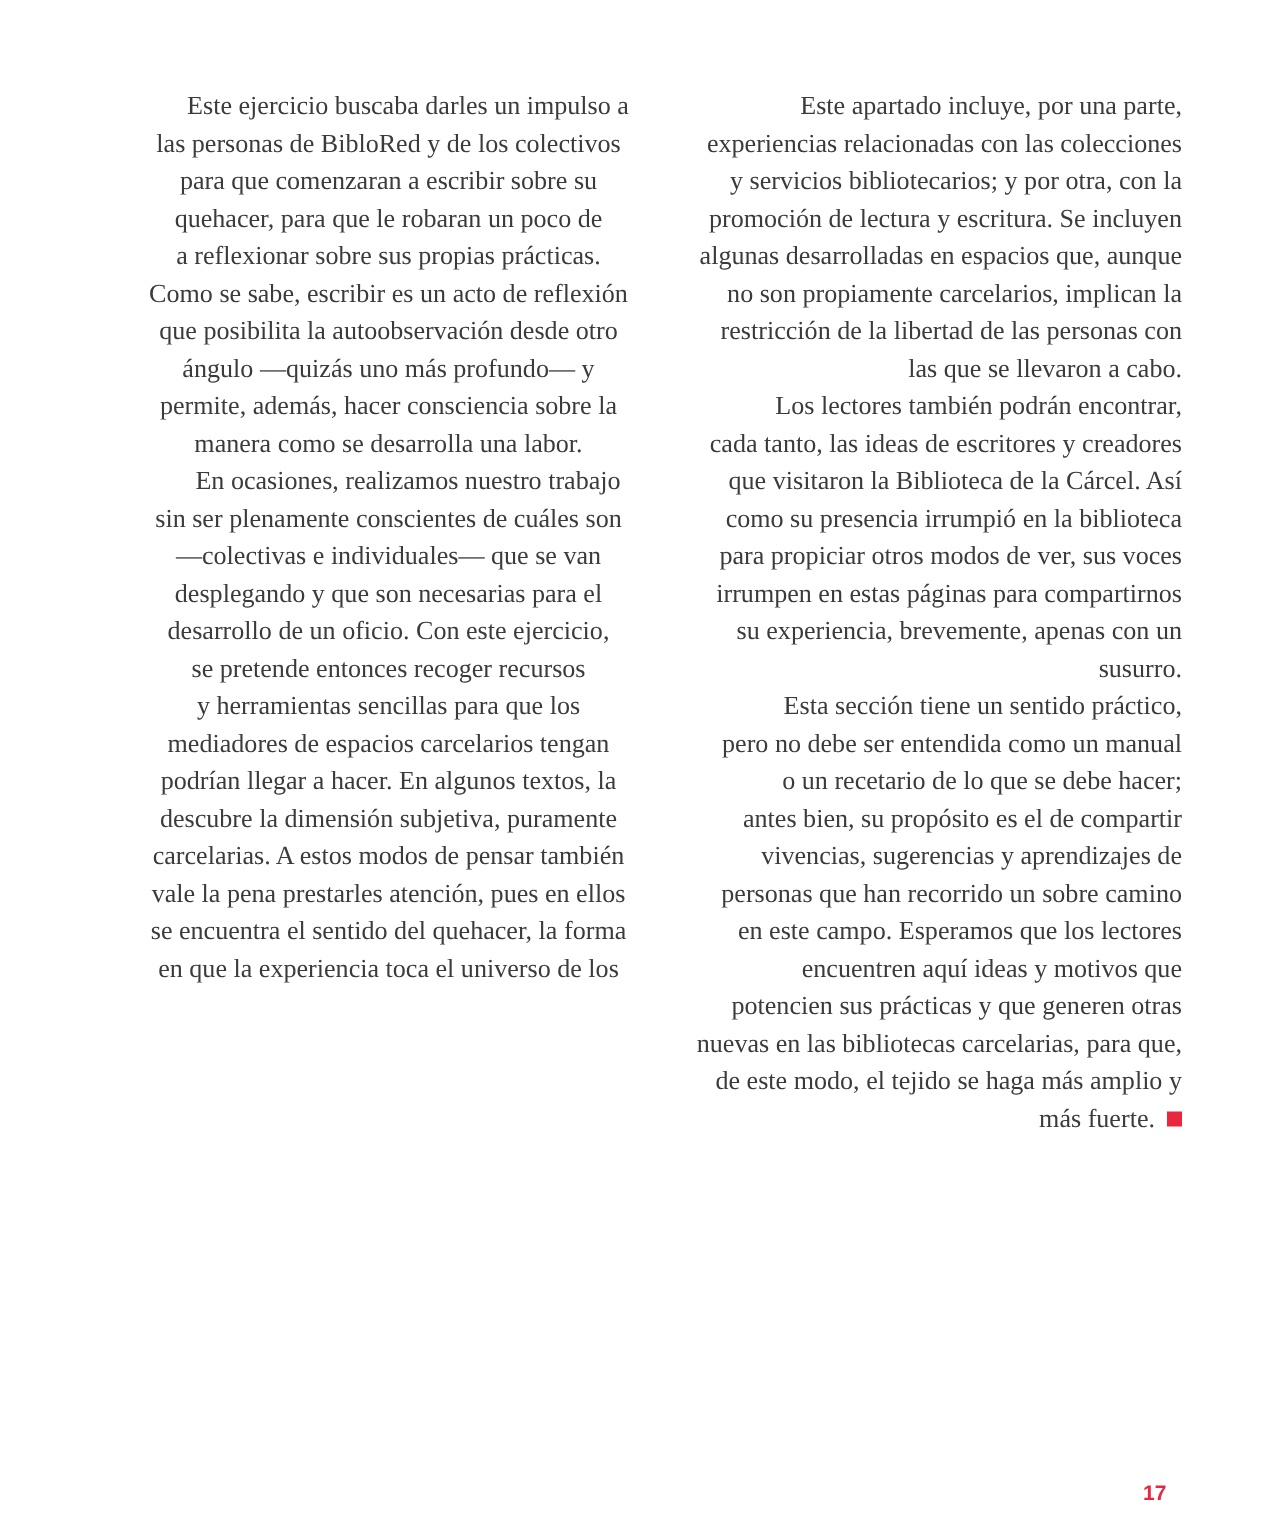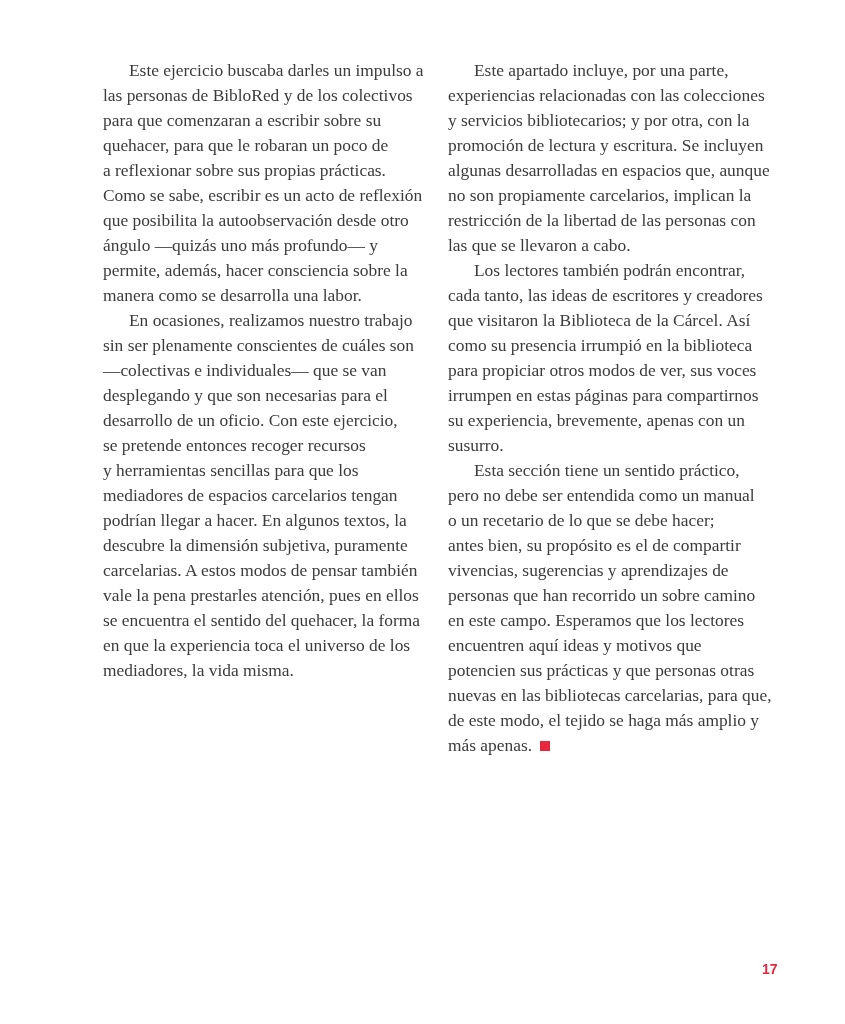--- a/index.html
+++ b/index.html
@@ -15,40 +15,40 @@
     }
     .column {
       position: absolute;
       top: 58px;
       width: 340px;
       font-family: "Liberation Serif", "DejaVu Serif", serif;
       font-size: 17.4px;
       line-height: 25px;
       color: #3b3b3b;
     }
-    .col-left { left: 103px; }
-    .col-right { left: 448px; }
+    .col-left { left: 89px; text-align: center; }
+    .col-right { left: 448px; text-align: right; }
     .line {
       display: block;
       white-space: nowrap;
       height: 25px;
     }
     .indent { padding-left: 26px; }
     .end-mark {
       display: inline-block;
       width: 10px;
       height: 10px;
       background: #e8273f;
       margin-left: 8px;
       vertical-align: 0px;
     }
     .page-number {
       position: absolute;
       left: 762px;
-      top: 961px;
+      top: 987px;
       font-family: "Liberation Sans", "DejaVu Sans", sans-serif;
       font-weight: bold;
       font-size: 14px;
       color: #e8273f;
     }
   </style>
 </head>
 <body>
 
 <div class="column col-left">
@@ -72,21 +72,20 @@
     <span class="line">desarrollo de un oficio. Con este ejercicio,</span>
     <span class="line">se pretende entonces recoger recursos</span>
     <span class="line">y herramientas sencillas para que los</span>
     <span class="line">mediadores de espacios carcelarios tengan</span>
     <span class="line">podrían llegar a hacer. En algunos textos, la</span>
     <span class="line">descubre la dimensión subjetiva, puramente</span>
     <span class="line">carcelarias. A estos modos de pensar también</span>
     <span class="line">vale la pena prestarles atención, pues en ellos</span>
     <span class="line">se encuentra el sentido del quehacer, la forma</span>
     <span class="line">en que la experiencia toca el universo de los</span>
-    <span class="line">mediadores, la vida misma.</span>
   </div>
 </div>
 
 <div class="column col-right">
   <div class="paragraph">
     <span class="line indent">Este apartado incluye, por una parte,</span>
     <span class="line">experiencias relacionadas con las colecciones</span>
     <span class="line">y servicios bibliotecarios; y por otra, con la</span>
     <span class="line">promoción de lectura y escritura. Se incluyen</span>
     <span class="line">algunas desarrolladas en espacios que, aunque</span>
@@ -106,20 +105,20 @@
   </div>
   <div class="paragraph">
     <span class="line indent">Esta sección tiene un sentido práctico,</span>
     <span class="line">pero no debe ser entendida como un manual</span>
     <span class="line">o un recetario de lo que se debe hacer;</span>
     <span class="line">antes bien, su propósito es el de compartir</span>
     <span class="line">vivencias, sugerencias y aprendizajes de</span>
     <span class="line">personas que han recorrido un sobre camino</span>
     <span class="line">en este campo. Esperamos que los lectores</span>
     <span class="line">encuentren aquí ideas y motivos que</span>
-    <span class="line">potencien sus prácticas y que personas otras</span>
+    <span class="line">potencien sus prácticas y que generen otras</span>
     <span class="line">nuevas en las bibliotecas carcelarias, para que,</span>
     <span class="line">de este modo, el tejido se haga más amplio y</span>
-    <span class="line"><span>más apenas.</span><span class="end-mark"></span></span>
+    <span class="line"><span>más fuerte.</span><span class="end-mark"></span></span>
   </div>
 </div>
 
 <div class="page-number">17</div>
 
 </body></html>

